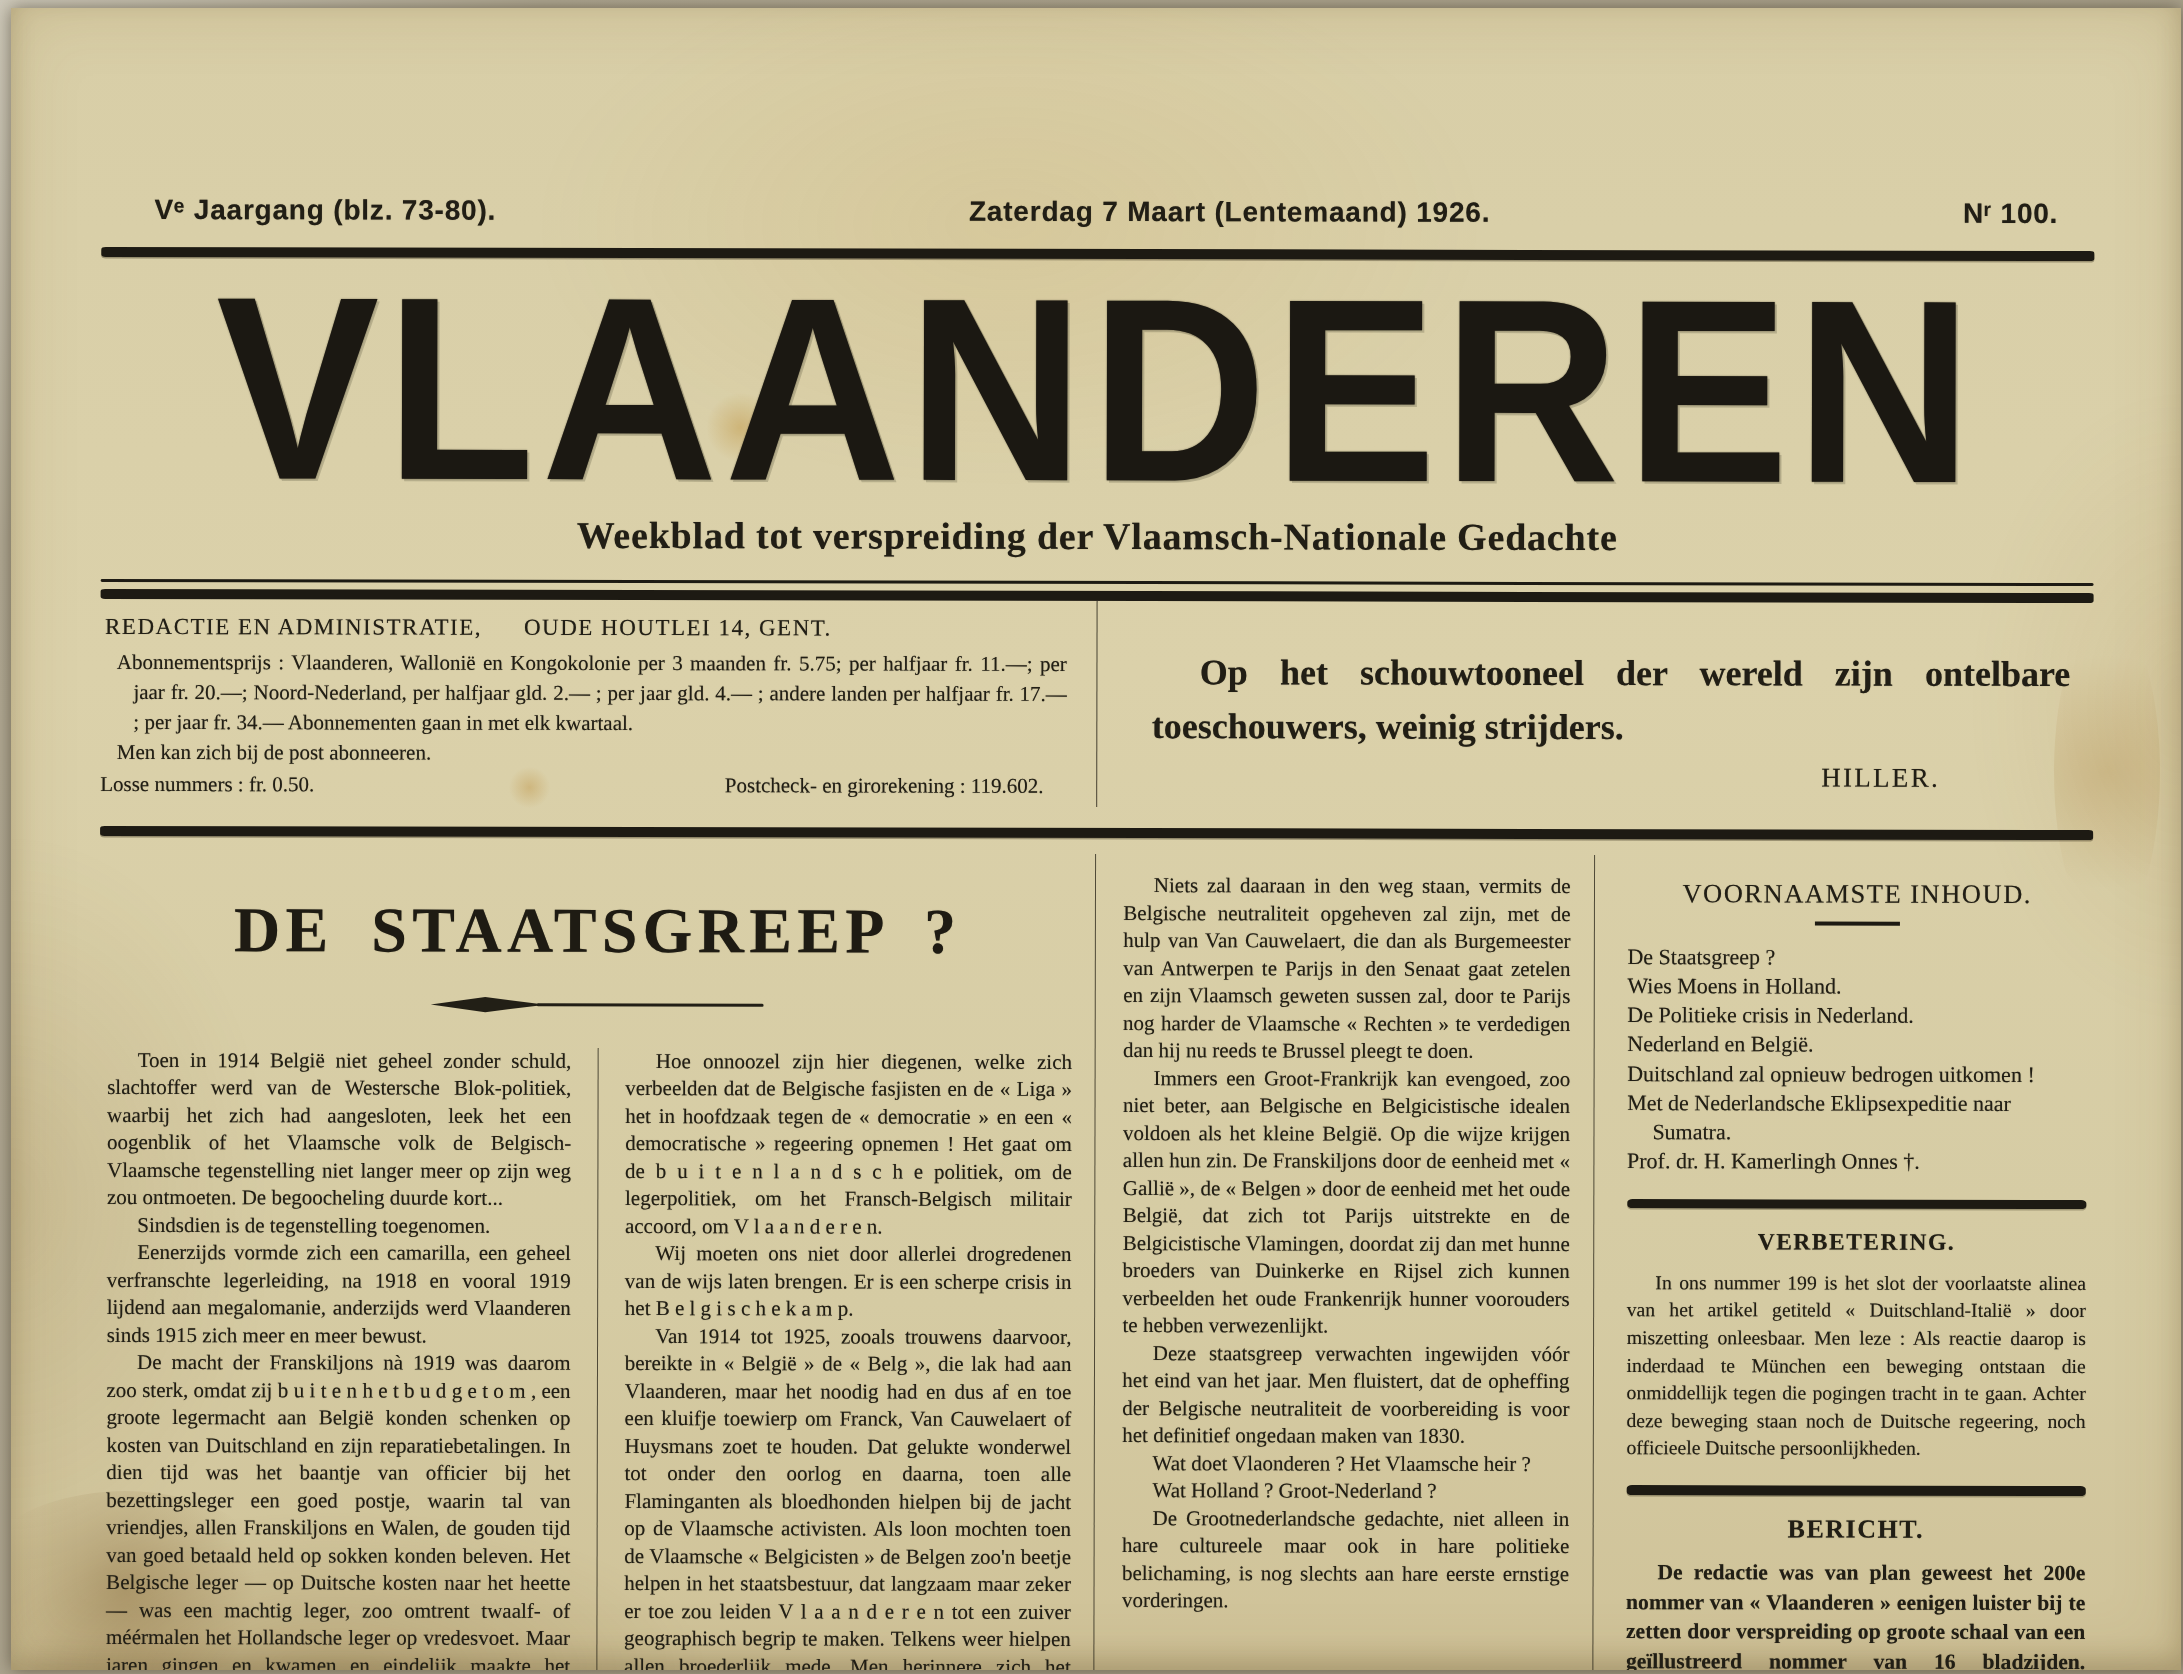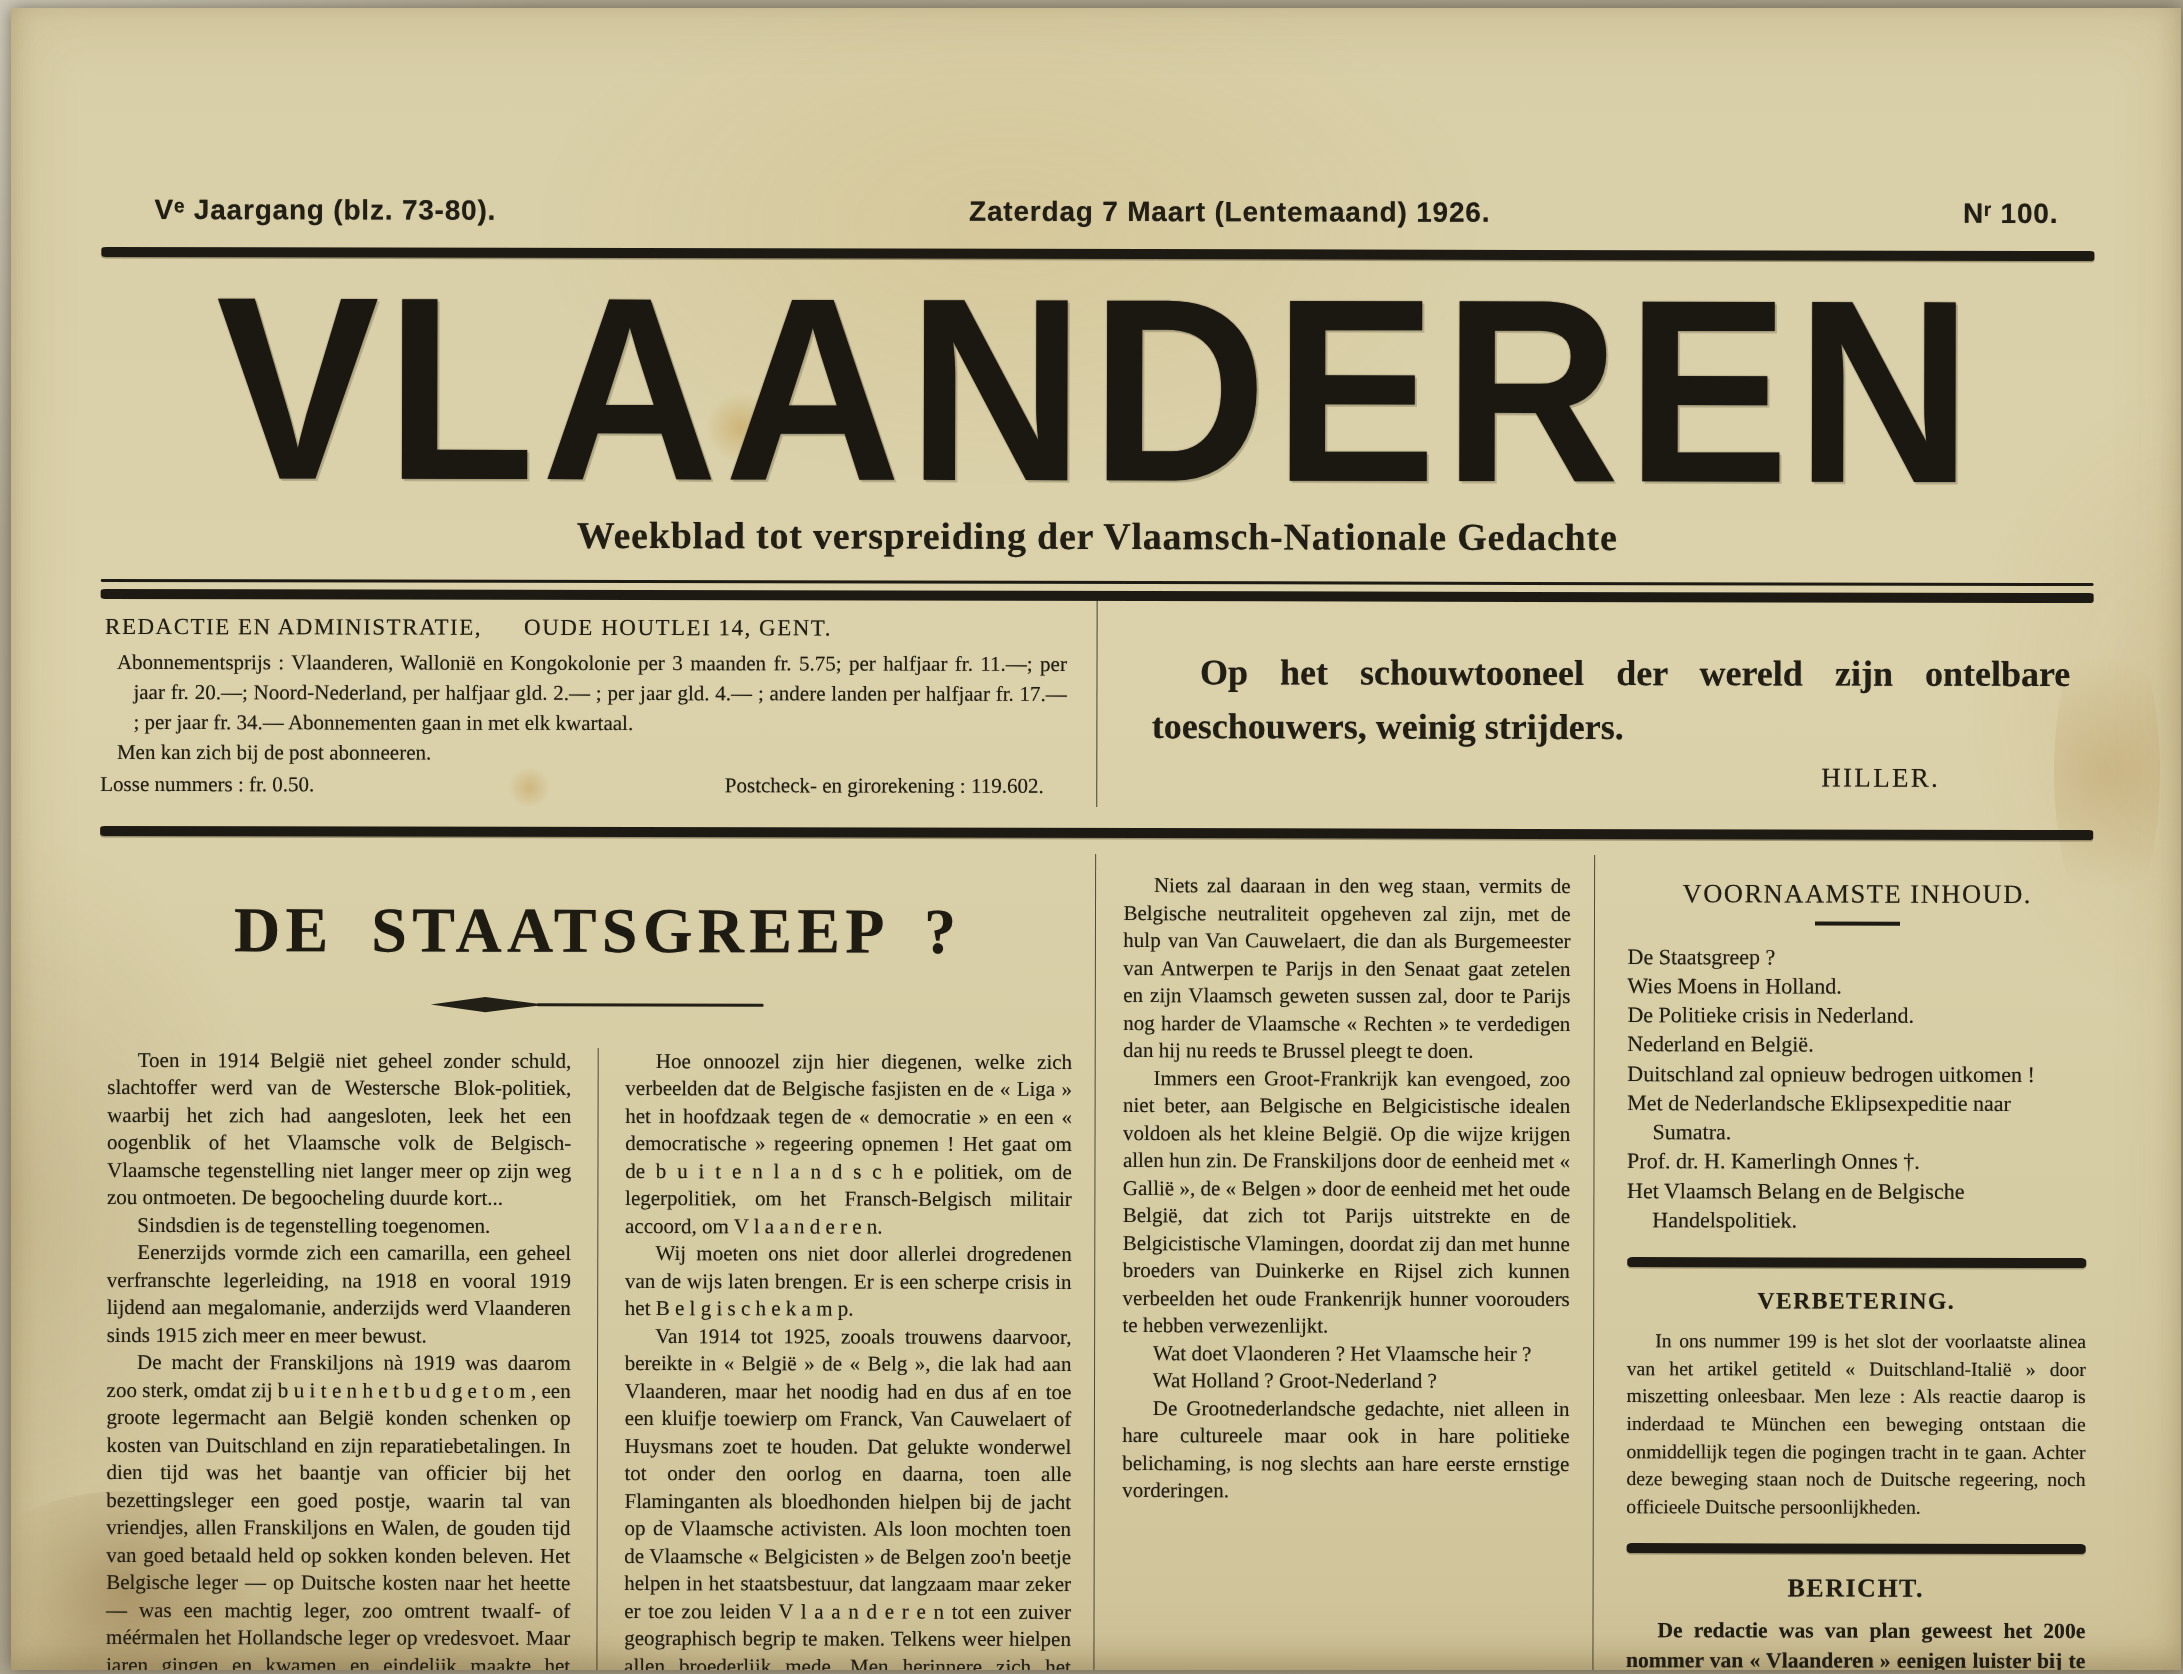--- a/index.html
+++ b/index.html
@@ -140,37 +140,37 @@
                 <p class="para">Hoe onnoozel zijn hier diegenen, welke zich verbeelden dat de Belgische fasjisten en de « Liga » het in hoofdzaak tegen de « democratie » en een « democratische » regeering opnemen !  Het gaat om de  b u i t e n l a n d s c h e  politiek, om de legerpolitiek, om het Fransch-Belgisch militair accoord, om  V l a a n d e r e n.</p>
                 <p class="para">Wij moeten ons niet door allerlei drogredenen van de wijs laten brengen. Er is een scherpe crisis in het  B e l g i s c h e  k a m p.</p>
                 <p class="para">Van 1914 tot 1925, zooals trouwens daarvoor, bereikte in « België » de « Belg », die lak had aan Vlaanderen, maar het noodig had en dus af en toe een kluifje toewierp om Franck, Van Cauwelaert of Huysmans zoet te houden. Dat gelukte wonderwel tot onder den oorlog en daarna, toen alle Flaminganten als bloedhonden hielpen bij de jacht op de Vlaamsche activisten. Als loon mochten toen de Vlaamsche « Belgicisten » de Belgen zoo'n beetje helpen in het staatsbestuur, dat langzaam maar zeker er toe zou leiden  V l a a n d e r e n  tot een zuiver geographisch begrip te maken. Telkens weer hielpen allen broederlijk mede. Men herinnere zich het afwijzen van amnestie, de Nolfwet, het Verbond met Frankrijk, het Roeravontuur, het Nederlandsch-Belgisch ver—</p>
               </div>
           </div>
         </div>
 
         <div class="col3 ink">
             <p class="para">Niets zal daaraan in den weg staan, vermits de Belgische neutraliteit opgeheven zal zijn, met de hulp van Van Cauwelaert, die dan als Burgemeester van Antwerpen te Parijs in den Senaat gaat zetelen en zijn Vlaamsch geweten sussen zal, door te Parijs nog harder de Vlaamsche « Rechten » te verdedigen dan hij nu reeds te Brussel pleegt te doen.</p>
             <p class="para">Immers een Groot-Frankrijk kan evengoed, zoo niet beter, aan Belgische en Belgicistische idealen voldoen als het kleine België. Op die wijze krijgen allen hun zin. De Franskiljons door de eenheid met « Gallië », de « Belgen » door de eenheid met het oude België, dat zich tot Parijs uitstrekte en de Belgicistische Vlamingen, doordat zij dan met hunne broeders van Duinkerke en Rijsel zich kunnen verbeelden het oude Frankenrijk hunner voorouders te hebben verwezenlijkt.</p>
+            <p class="para">Deze staatsgreep verwachten ingewijden vóór het eind van het jaar. Men fluistert, dat de opheffing der Belgische neutraliteit de voorbereiding is voor het definitief ongedaan maken van 1830.</p>
             <p class="para">Wat doet Vlaonderen ? Het Vlaamsche heir ?</p>
             <p class="para">Wat Holland ? Groot-Nederland ?</p>
             <p class="para">De Grootnederlandsche gedachte, niet alleen in hare cultureele maar ook in hare politieke belichaming, is nog slechts aan hare eerste ernstige vorderingen.</p>
           </div>
 
         <div class="col4">
           <h3 class="contents-title ink">VOORNAAMSTE INHOUD.</h3>
           <div class="short-rule"></div>
           <div class="contents-list ink">
               <p class="contents-item">De Staatsgreep ?</p>
               <p class="contents-item">Wies Moens in Holland.</p>
               <p class="contents-item">De Politieke crisis in Nederland.</p>
               <p class="contents-item">Nederland en België.</p>
               <p class="contents-item">Duitschland zal opnieuw bedrogen uitkomen !</p>
               <p class="contents-item">Met de Nederlandsche Eklipsexpeditie naar Sumatra.</p>
               <p class="contents-item">Prof. dr. H. Kamerlingh Onnes †.</p>
-              <p class="contents-item">Het Vlaamsch Belang en de Belgische Handelspolitiek.</p>
             </div>
           <div class="bar"></div>
           <h4 class="sec-title ink">VERBETERING.</h4>
           <p class="verb-body ink">In ons nummer 199 is het slot der voorlaatste alinea van het artikel getiteld « Duitschland-Italië » door miszetting onleesbaar. Men leze : Als reactie daarop is inderdaad te München een beweging ontstaan die onmiddellijk tegen die pogingen tracht in te gaan. Achter deze beweging staan noch de Duitsche regeering, noch officieele Duitsche persoonlijkheden.</p>
           <div class="bar"></div>
           <h4 class="sec-title bold ink">BERICHT.</h4>
           <p class="bericht-body ink">De redactie was van plan geweest het 200e nommer van « Vlaanderen » eenigen luister bij te zetten door verspreiding op groote schaal van een geïllustreerd nommer van 16 bladzijden. Overwegingen van financiëelen en anderen aard hebben haar genoopt van dit voornemen af te zien.</p>
         </div>
 
       </div>

